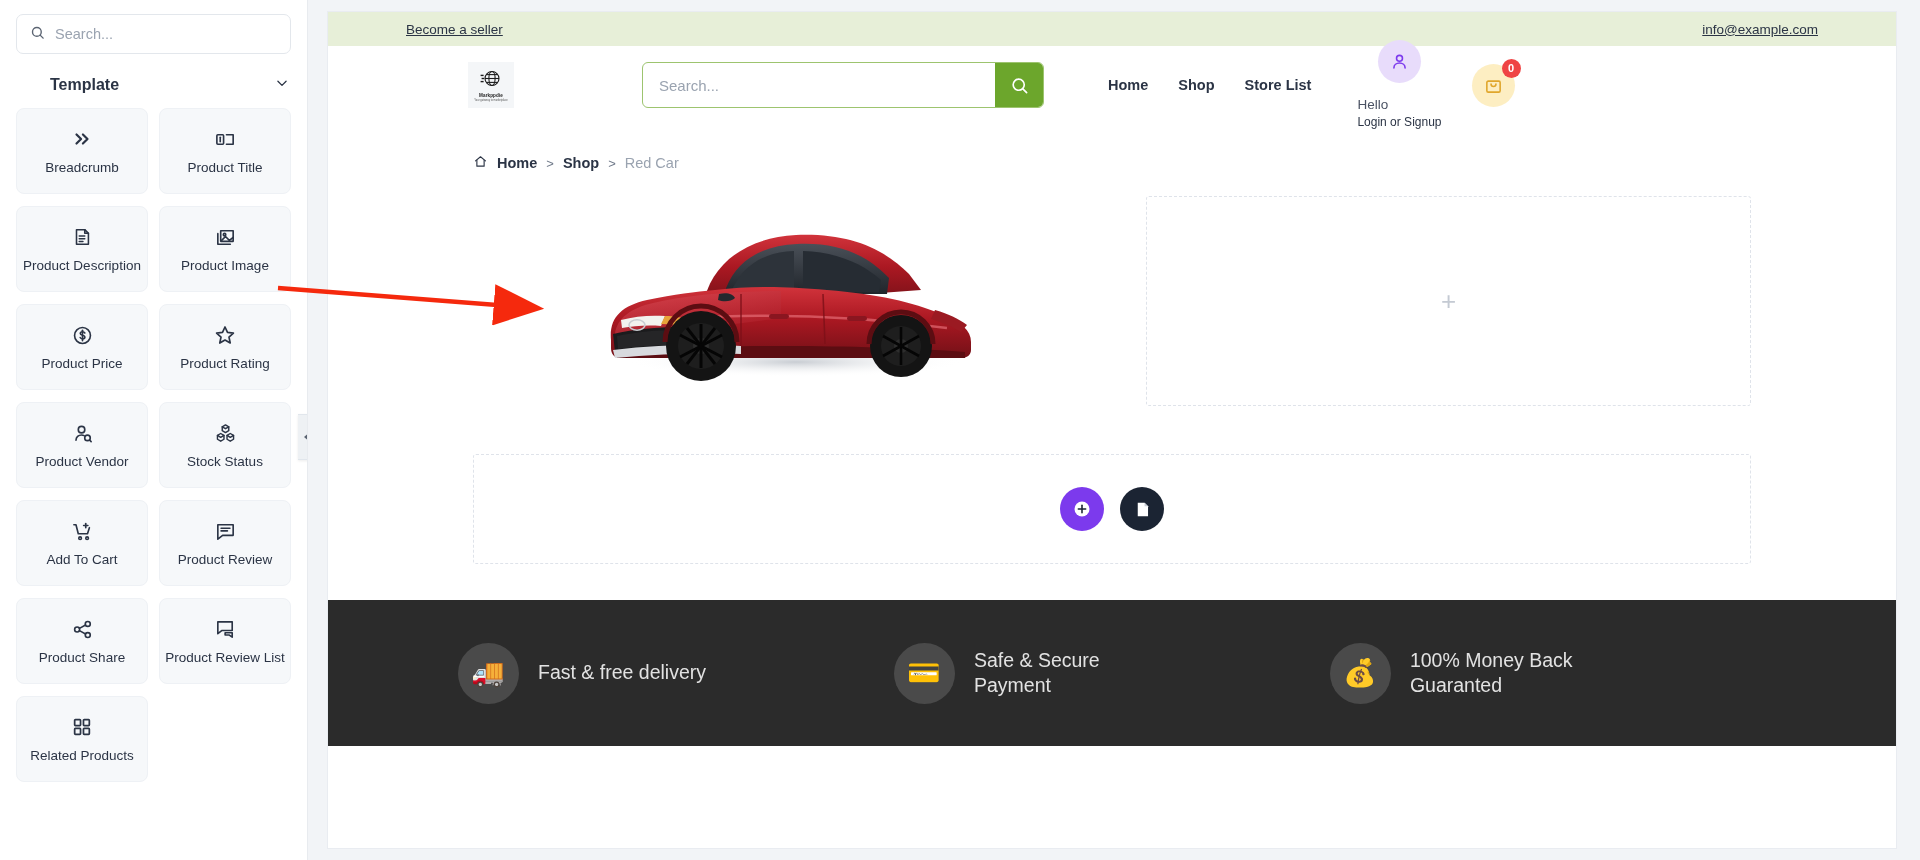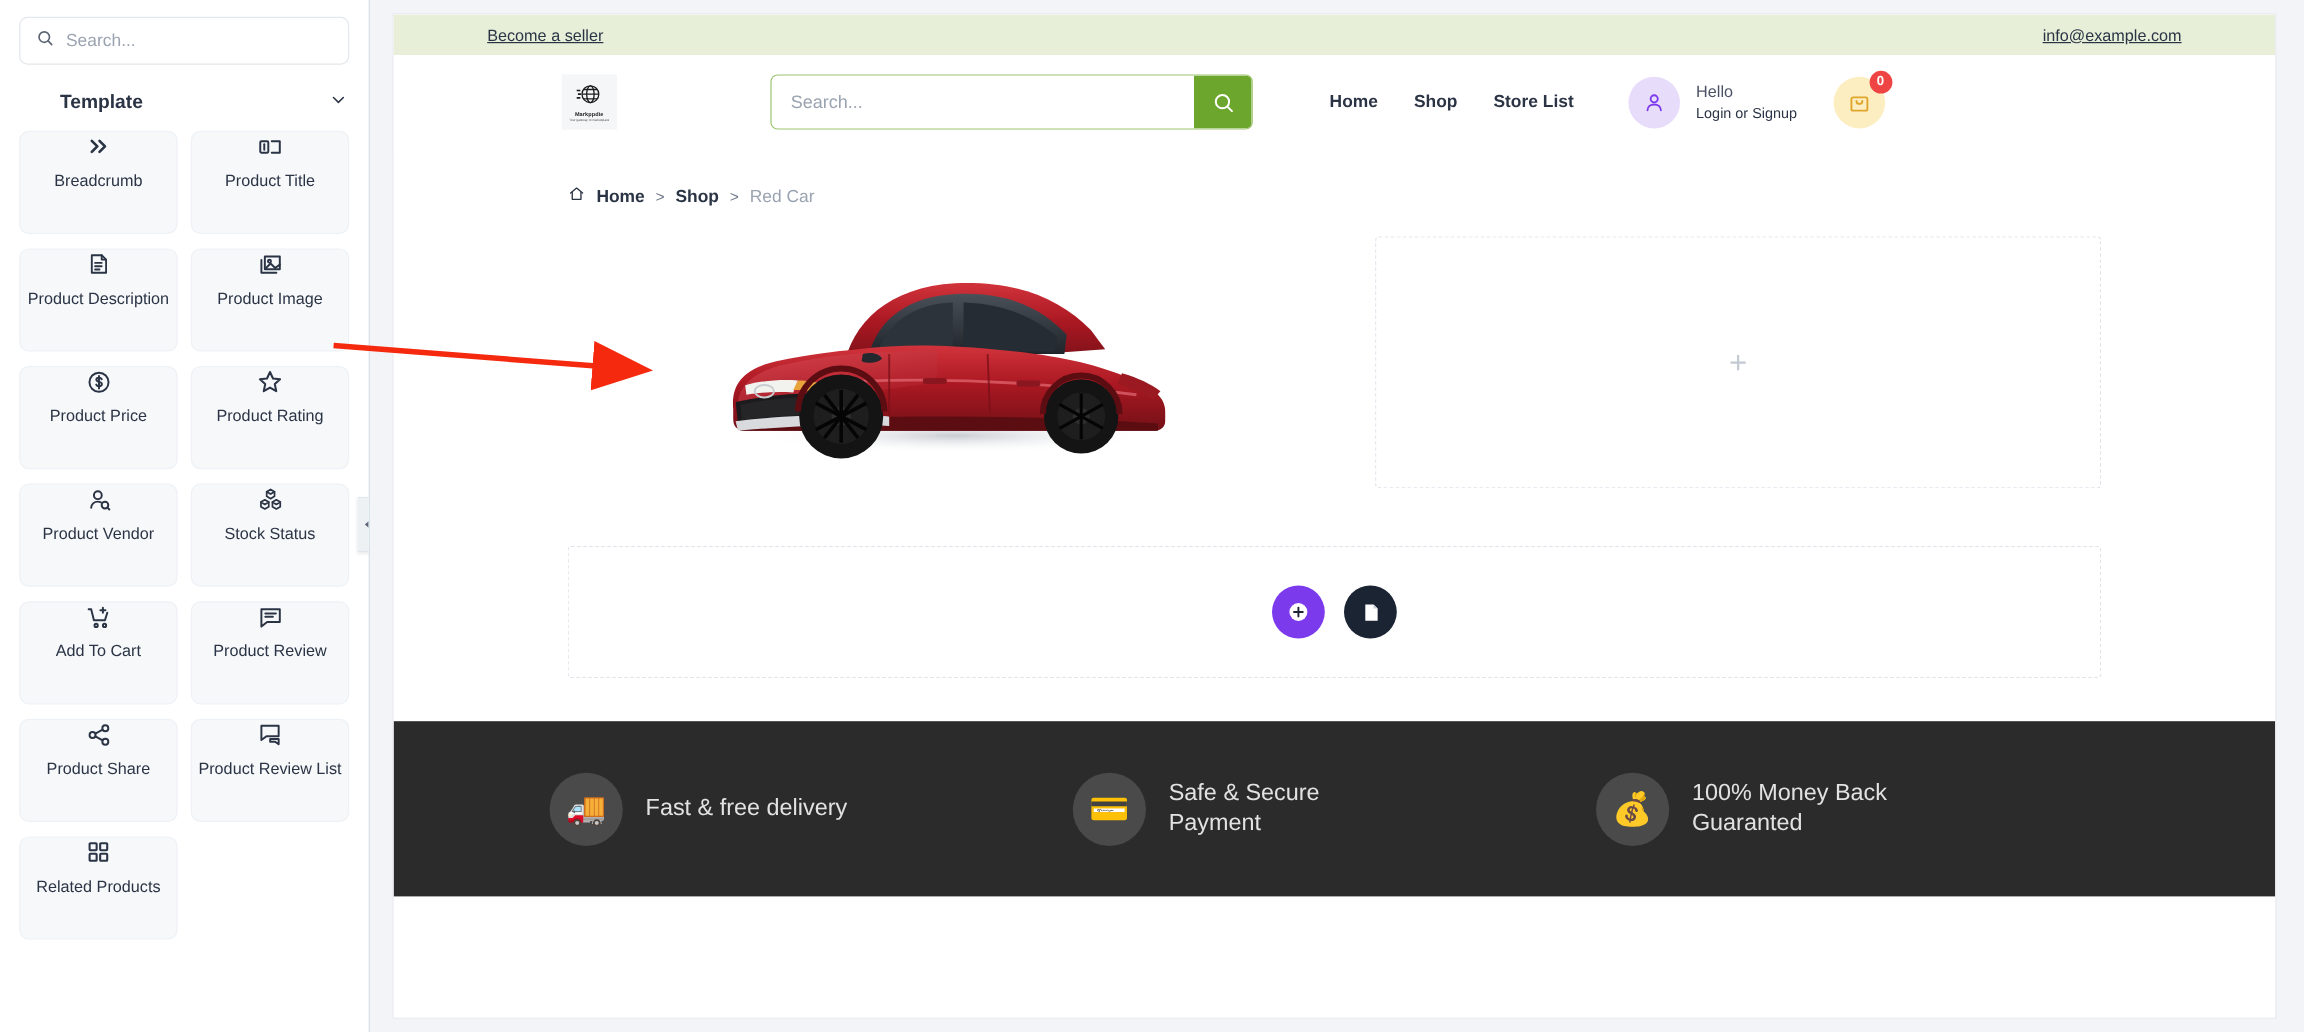--- a/index.html
+++ b/index.html
@@ -2,21 +2,21 @@
 <html><head>
 <meta charset="utf-8">
 <style>
   * { margin:0; padding:0; box-sizing:border-box; }
   html, body { width:1920px; height:860px; overflow:hidden; }
   body {
     font-family: "Liberation Sans", sans-serif;
     background:#ffffff;
     color:#2b3445;
   }
-  .app { display:flex; width:1920px; height:860px; background:#0369a1; }
+  .app { display:flex; width:1920px; height:860px; background:#bef264; }
 
   
   .sidebar {
     width:308px; height:860px; flex:0 0 308px;
     background:#ffffff;
     border-right:1px solid #e8ebef;
     padding:14px 16px 0 16px;
     position:relative;
     overflow:hidden;
   }
@@ -36,21 +36,21 @@
   .section-head .title { font-size:16px; font-weight:700; color:#2b3445;margin-left:32px; }
 
   .widget-grid {
     display:grid; grid-template-columns:1fr 1fr; gap:12px 11px;
   }
   .widget {
     background:#f6f8fa;
     border:1px solid #eef1f5;
     border-radius:8px;
     height:86px;
-    display:flex; flex-direction:column; align-items:center; 
+    display:flex; flex-direction:column; align-items:center; justify-content:center;
     gap:10px;
     cursor:pointer;
   }
   .widget .ico { height:24px; display:flex; align-items:center; justify-content:center; color:#2b3445; }
   .widget .lbl { font-size:13.5px; color:#2b3445; line-height:1; text-align:center; }
 
   .collapse-tab {
     position:absolute; right:-9px; top:414px;
     width:18px; height:46px;
     background:#eef1f4; border:1px solid #e1e6ec; border-left:none;
@@ -107,21 +107,21 @@
     font-size:15px; color:#9aa3b0;
   }
   .hsearch .btn {
     width:48px; background:#6ca62c; display:flex; align-items:center; justify-content:center;
     cursor:pointer;
   }
 
   .nav { display:flex; gap:30px; margin-left:64px; }
   .nav a { font-size:14.5px; font-weight:700; color:#2b3445; text-decoration:none; }
 
-  .acct { display:flex; align-items:center; gap:13px; margin-left:46px; }
+  .acct { display:flex; align-items:center; gap:13px; margin-left:46px;flex-direction:column; }
   .avatar {
     width:43px;height:43px;border-radius:50%;background:#e8dcfb;
     display:flex;align-items:center;justify-content:center;
   }
   .acct .l1 { font-size:13.5px; color:#4a5263; line-height:1.35; }
   .acct .l2 { font-size:12px; font-weight:400; color:#2b3445; line-height:1.35; }
 
   .cart { position:relative; margin-left:30px; }
   .cart .circ {
     width:43px;height:43px;border-radius:50%;background:#fdeec2;

